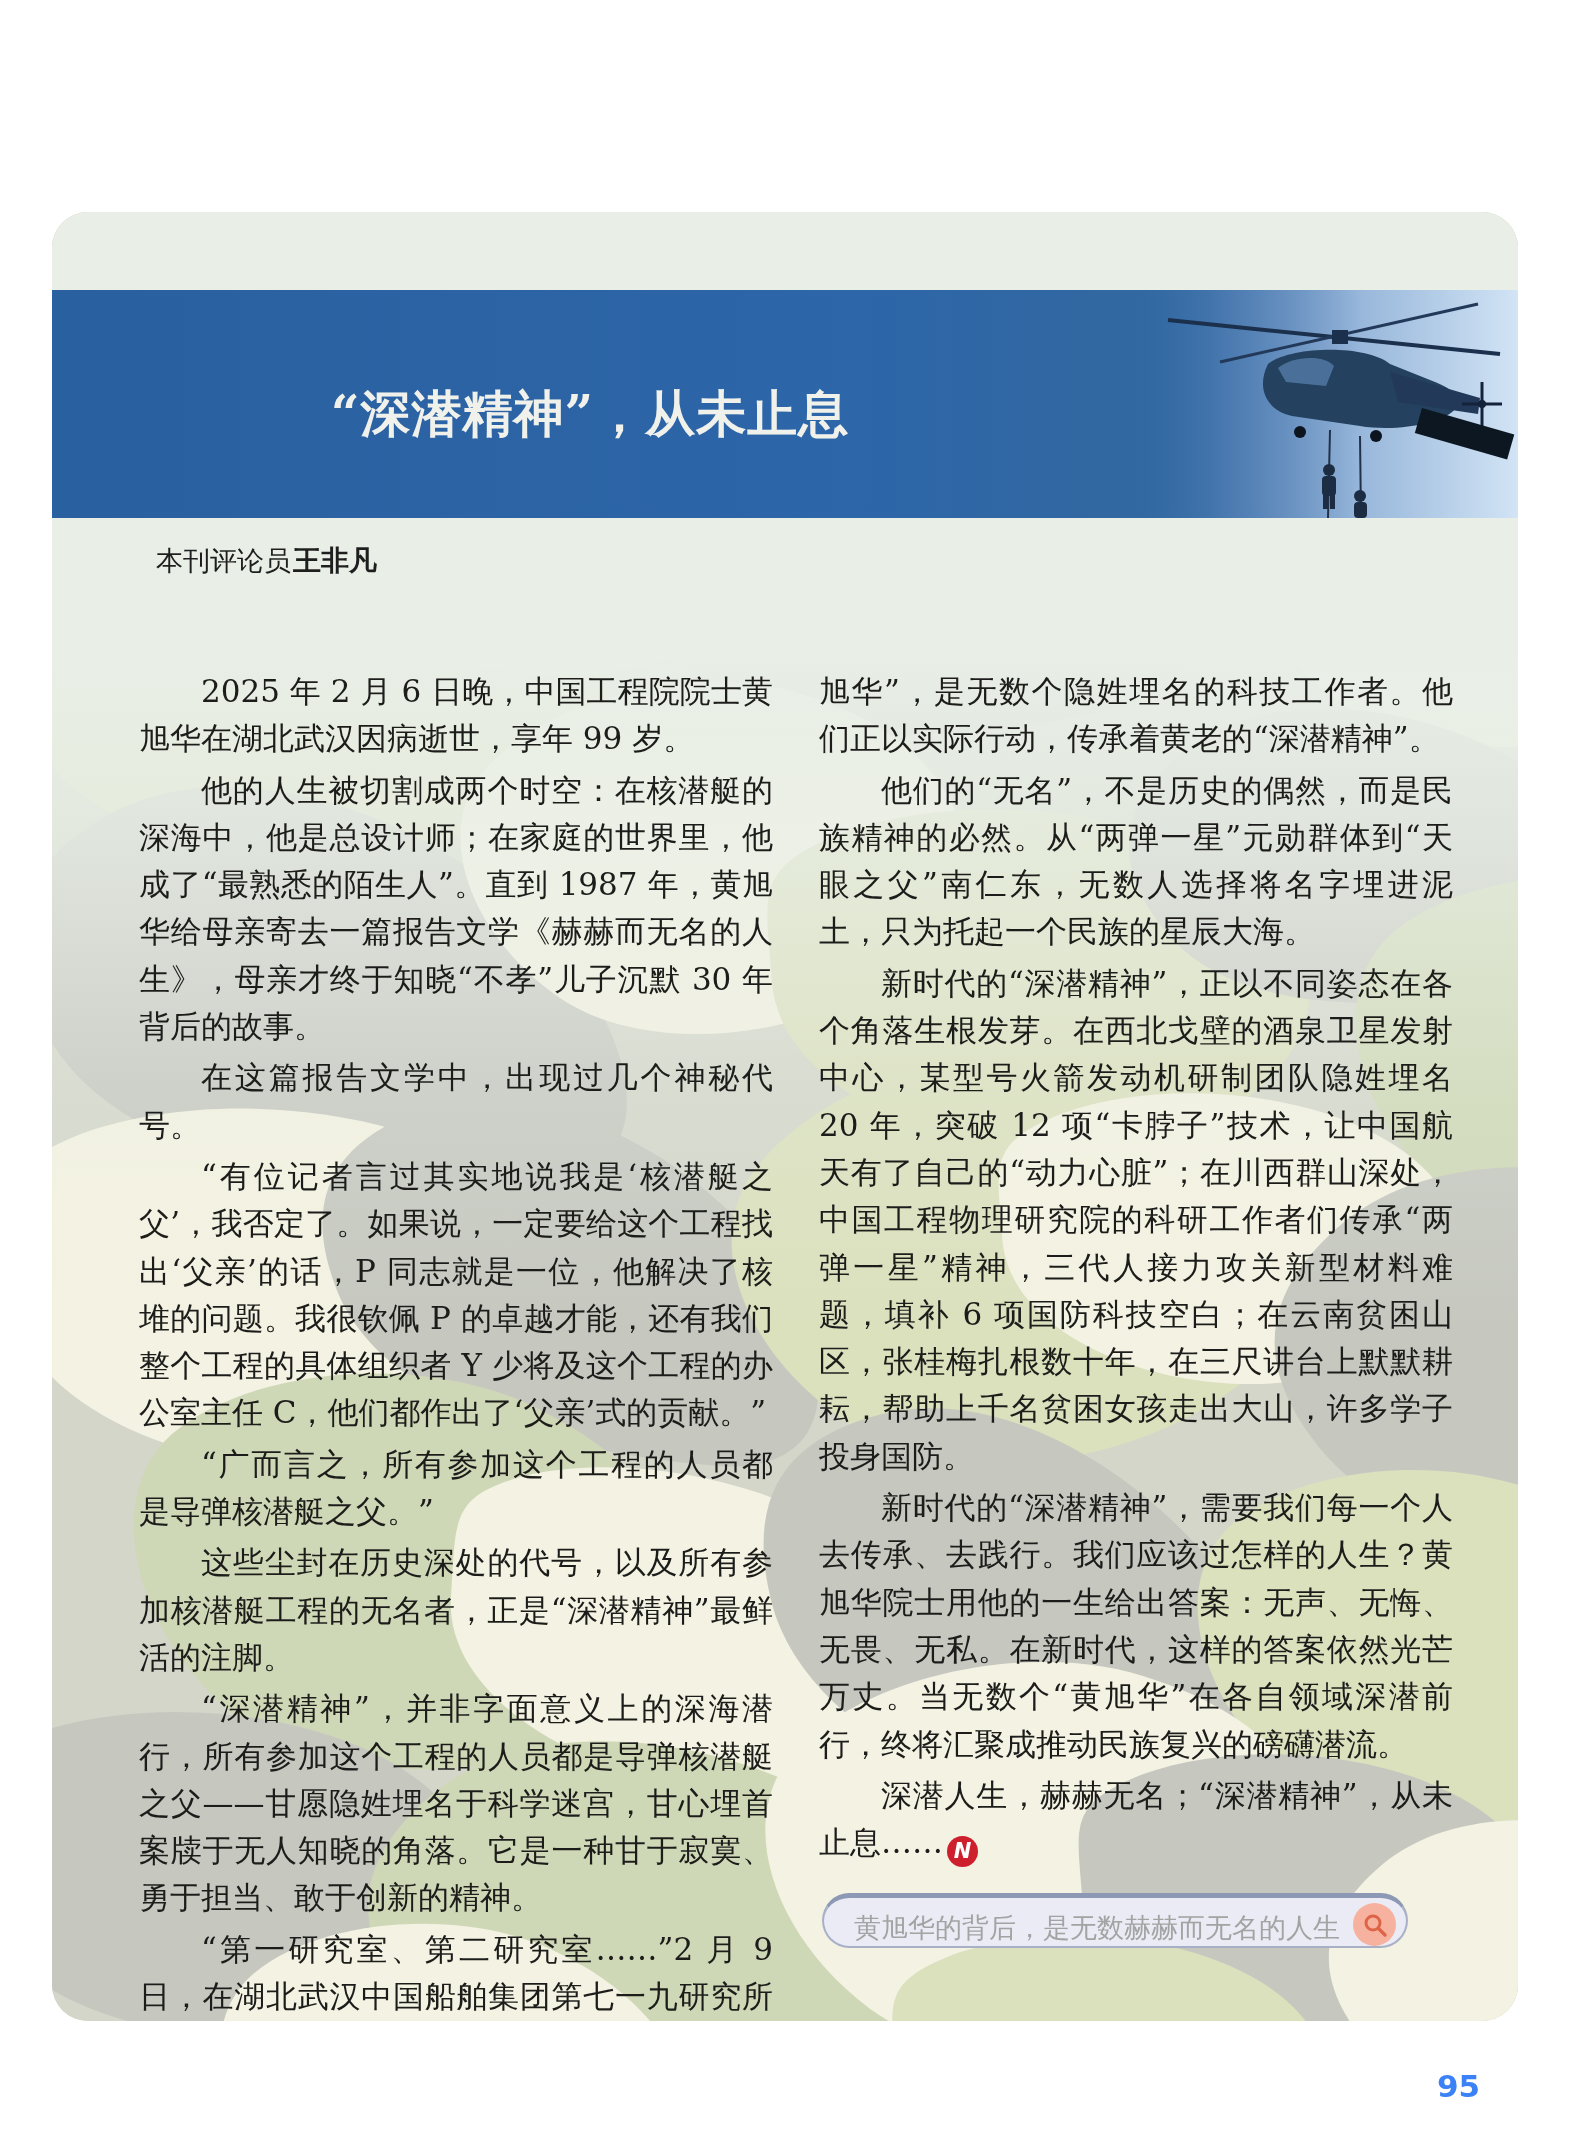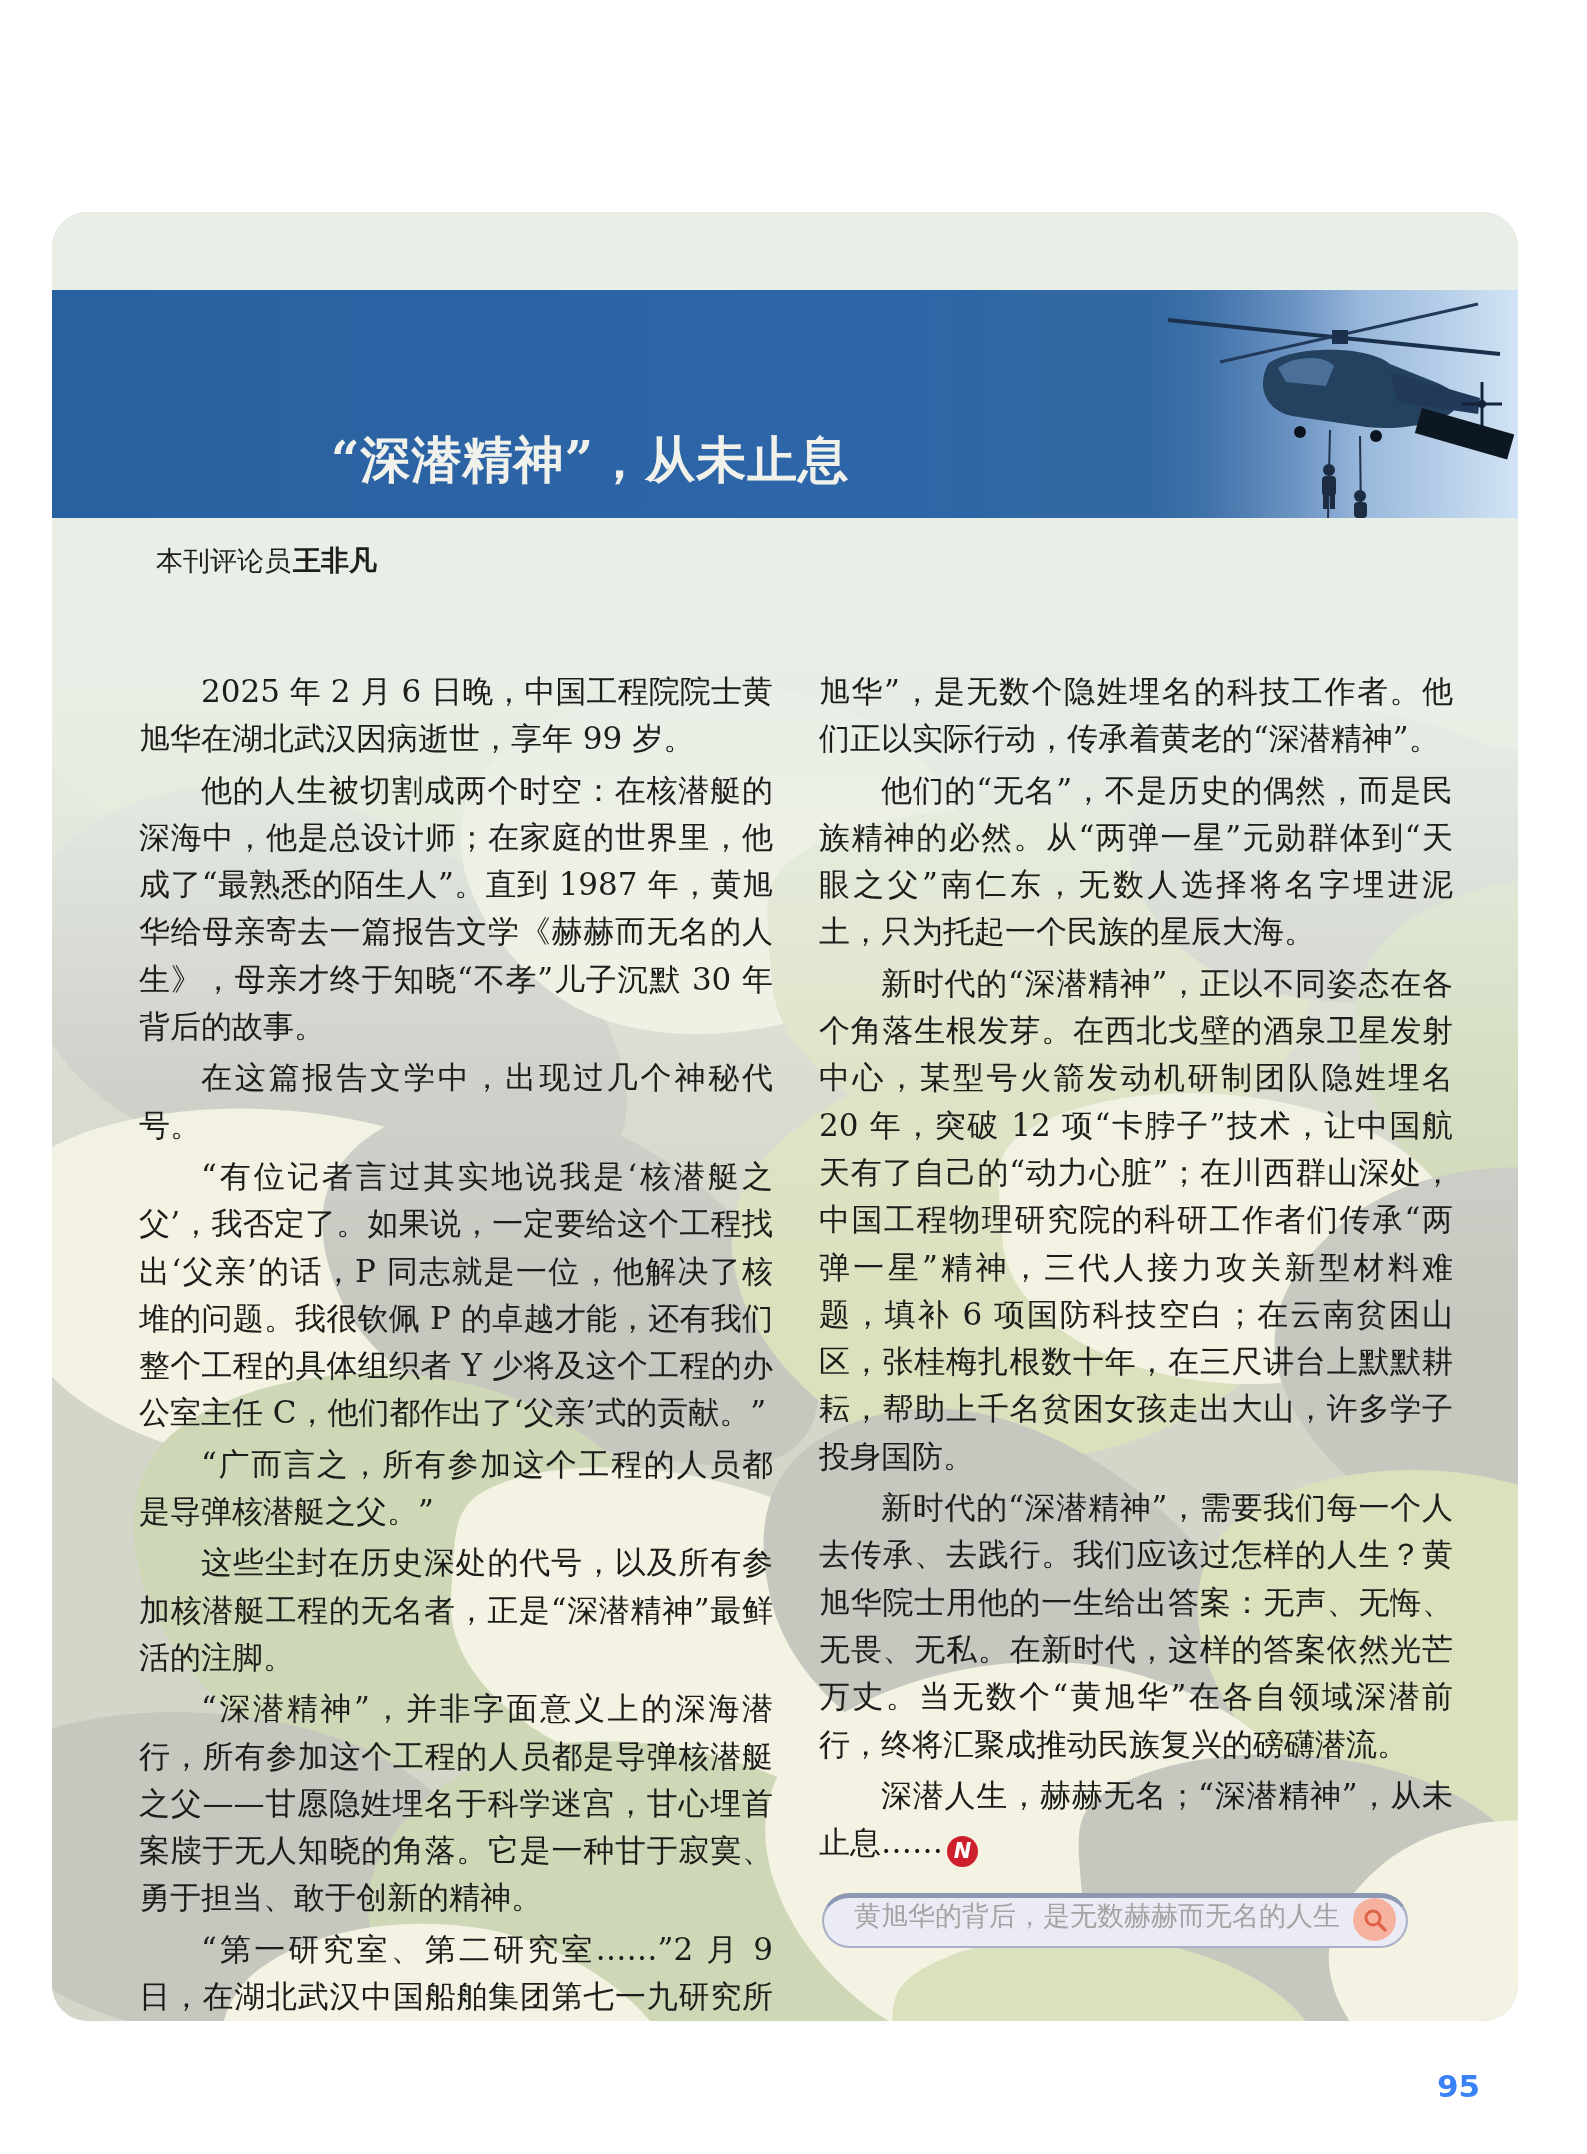--- a/index.html
+++ b/index.html
@@ -16,21 +16,21 @@
   .fade {
     position:absolute; left:0; top:0; width:100%; height:100%; z-index:1;
     background:linear-gradient(180deg,#e9efe7 0%,#e9efe7 24%,rgba(233,239,231,0.75) 34%,rgba(233,239,231,0.25) 48%,rgba(233,239,231,0) 62%);
   }
   .banner {
     position:absolute; left:0; top:78px; width:100%; height:228px; z-index:2;
     background:linear-gradient(90deg,#29609f 0%,#2d66a9 55%,#33699f 78%);
   }
   .banner-title-wrap {
     position:absolute; left:0; top:0; width:1076px; height:100%;
-    display:flex; align-items:center; justify-content:center; padding-top:20px;margin-top:46px;
+    display:flex; align-items:center; justify-content:center; padding-top:20px;
   }
   .banner-title {
     color:#f1f1ec; font-size:50px; font-weight:bold; letter-spacing:1px;
     font-family:"DejaVu Serif","Liberation Serif",serif; white-space:nowrap;
   }
   .heli { position:absolute; right:0; top:0; width:390px; height:228px; }
   .author-row {
     position:absolute; left:104px; top:330px; z-index:3;
     font-family:"DejaVu Sans","Liberation Sans",sans-serif; font-size:27px; color:#1e1e1e;
   }
@@ -46,21 +46,21 @@
   .end-mark {
     display:inline-block; width:31px; height:31px; border-radius:50%;
     background:#ce1f2d; color:#ffffff; text-align:center; line-height:31px;
     font-size:21px; font-weight:bold; font-style:italic;
     font-family:"DejaVu Sans","Liberation Sans",sans-serif;
     vertical-align:-5px; margin-left:4px; text-indent:0;
   }
   .search-bar {
     position:absolute; left:770px; top:1681px; width:586px; height:55px; z-index:3;
     background:#ebebf6; border:2px solid #a7b0c7; border-top:5px solid #8c98b4;
-    border-radius:30px; display:flex; align-items:flex-start; padding:0 10px 0 30px;
+    border-radius:30px; display:flex; align-items:flex-end; padding:0 10px 0 30px;
   }
   .search-text {
     flex:1; font-family:"DejaVu Sans","Liberation Sans",sans-serif;
     font-size:27px; color:#a3a3a3; white-space:nowrap; overflow:hidden;
   }
   .search-btn {
     width:43px; height:43px; border-radius:50%; background:#f6b29e; border:none;
     display:flex; align-items:center; justify-content:center; flex:0 0 auto; cursor:pointer;
   }
   .page-num {

